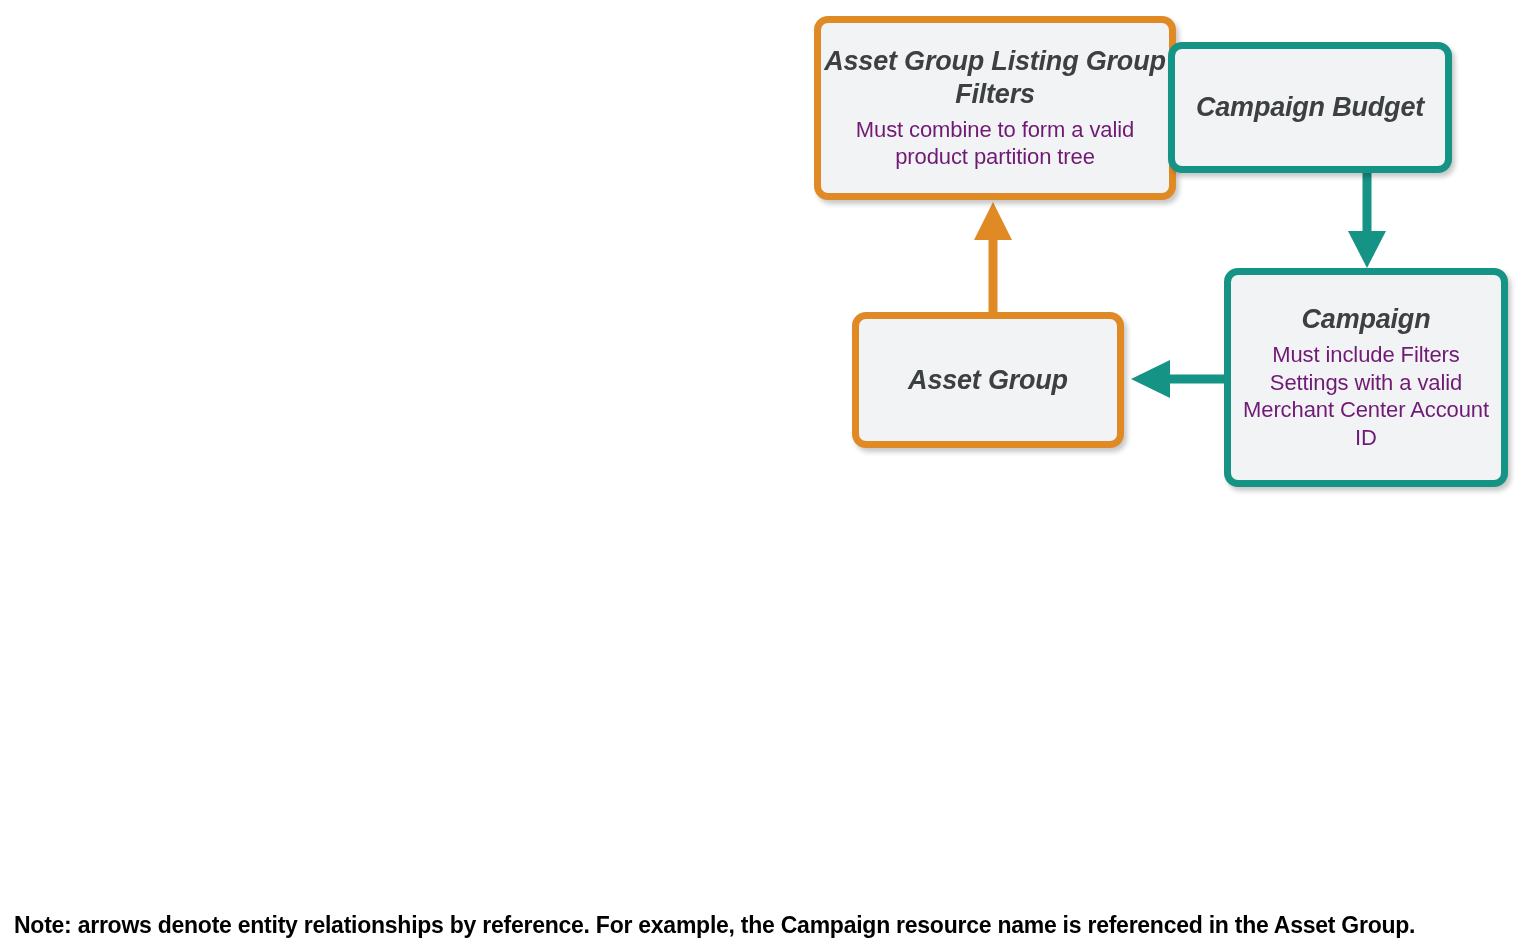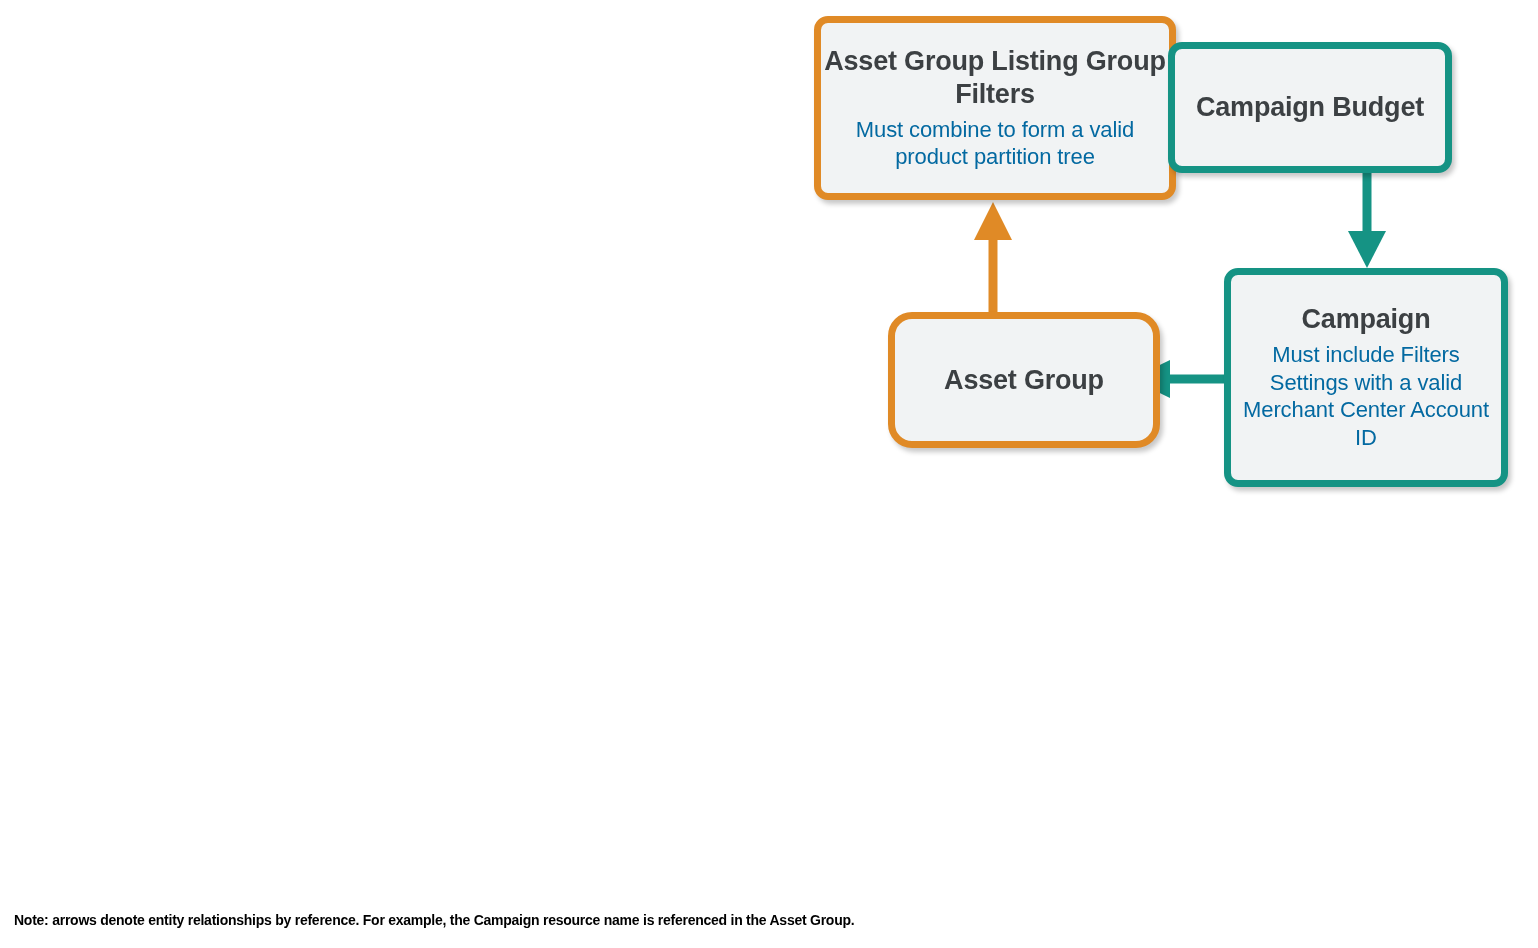--- a/index.html
+++ b/index.html
@@ -34,54 +34,55 @@
     text-align: center;
     box-shadow: 3px 4px 5px rgba(0,0,0,0.22);
     z-index: 3;
   }
   .node .title {
     font-size: 27px;
     font-weight: bold;
     color: #3c4043;
     line-height: 1.22;
     letter-spacing: -0.2px;
+    font-style: italic;
   }
   .node .subtitle {
     font-size: 22px;
     font-weight: normal;
-    color: #0369a1;
+    color: #701a75;
     line-height: 1.26;
     margin-top: 5px;
     letter-spacing: -0.1px;
   }
   .node.orange { border-color: #e08a26; }
   .node.teal   { border-color: #159384; }
 
   
   #node-aglgf   { left: 814px;  top: 16px;  width: 362px; height: 184px; }
   #node-budget  { left: 1168px; top: 42px;  width: 284px; height: 131px; }
-  #node-asset   { left: 888px;  top: 312px; width: 272px; height: 136px; border-radius: 24px; }
+  #node-asset   { left: 852px;  top: 312px; width: 272px; height: 136px; }
   #node-campaign{ left: 1224px; top: 268px; width: 284px; height: 219px; }
 
   
   #arrows {
     position: absolute;
     left: 0; top: 0;
     width: 1538px;
     height: 948px;
     z-index: 1;
     pointer-events: none;
   }
 
   
   #note {
     position: absolute;
     left: 14px;
     top: 912px;
-    font-size: 14px;
+    font-size: 23px;
     font-weight: bold;
     color: #000000;
     letter-spacing: -0.25px;
     white-space: nowrap;
   }
 </style>
 </head>
 <body>
 
 <div id="canvas">

